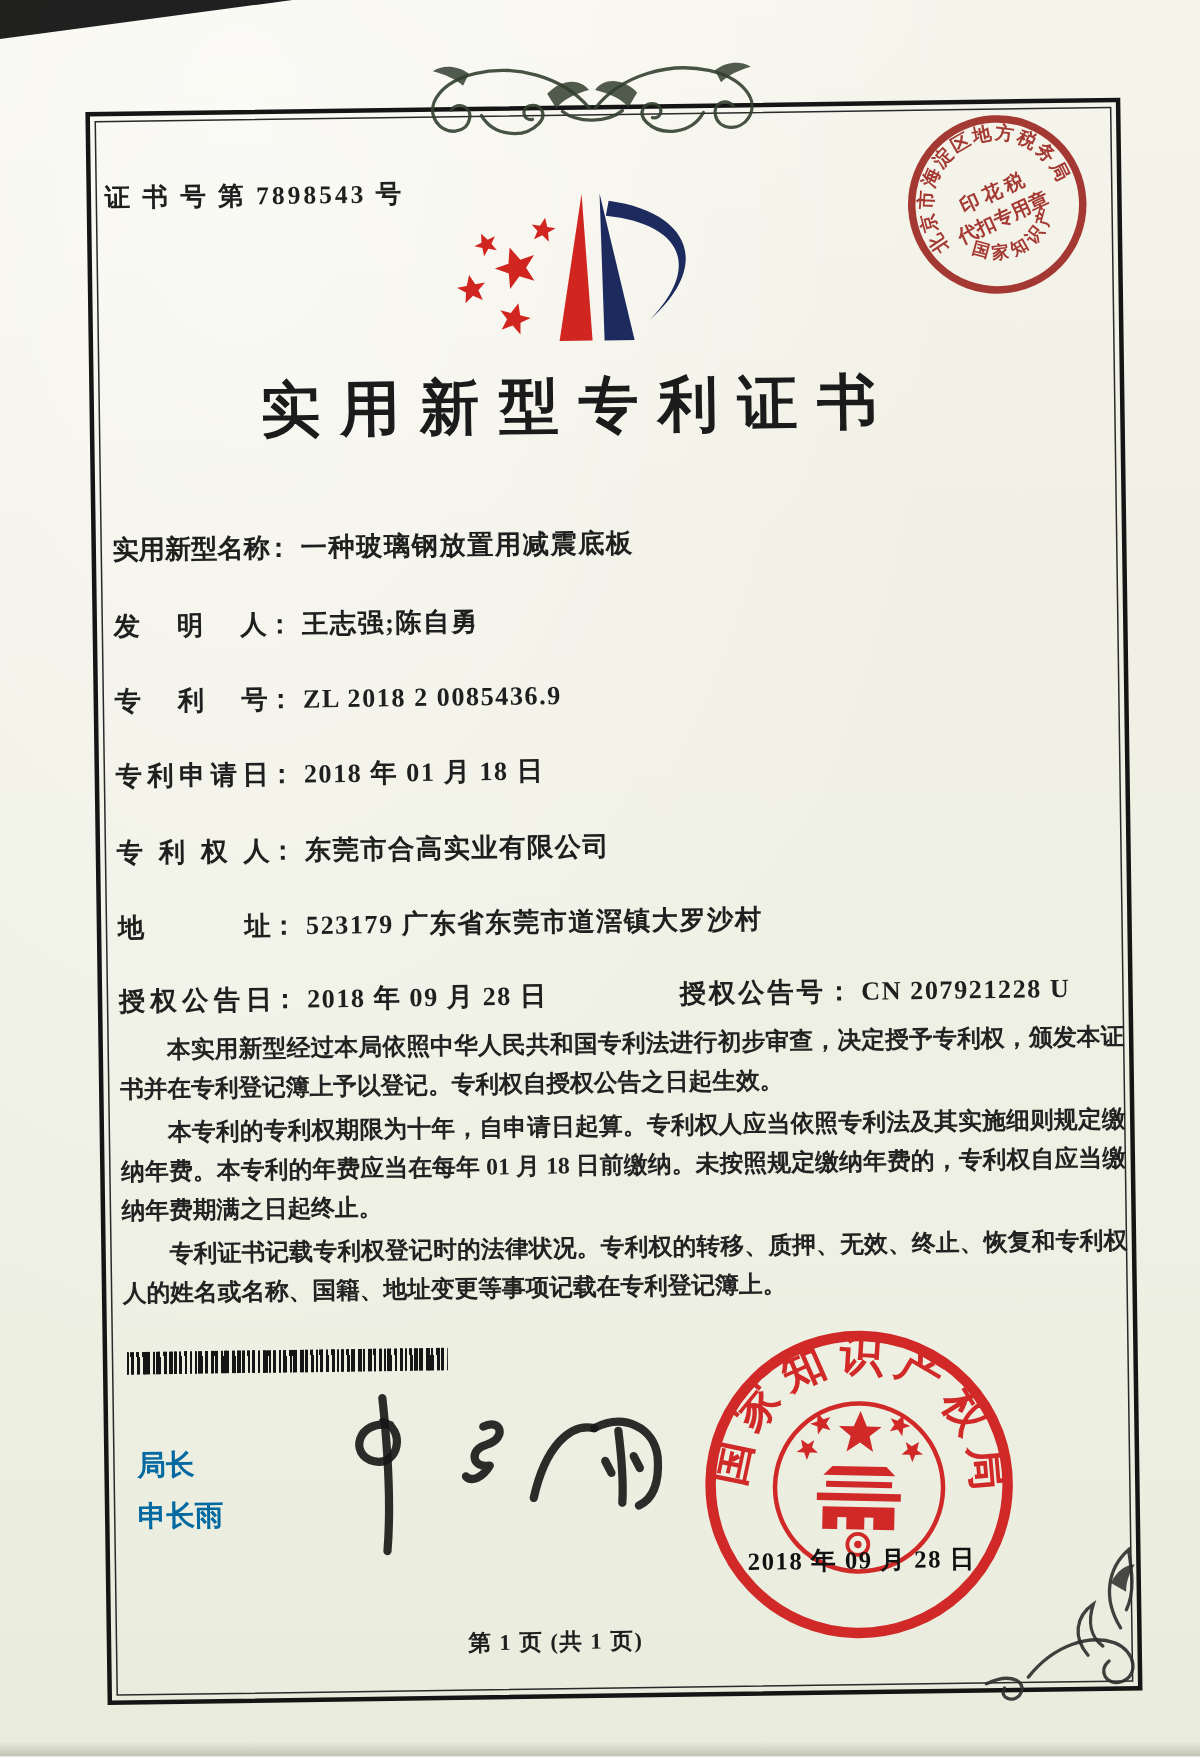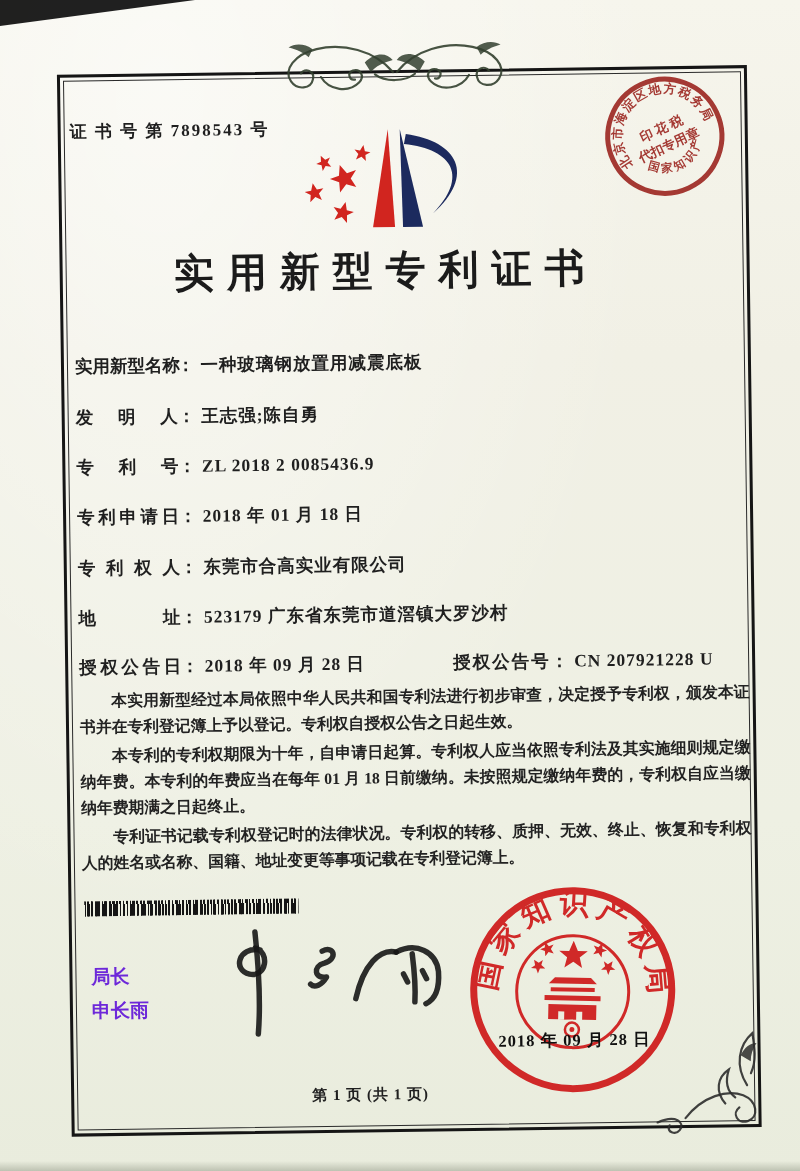--- a/index.html
+++ b/index.html
@@ -30,21 +30,21 @@
   .grant-right{left:452px;font-size:17.5px;font-weight:600;white-space:nowrap;}
   .grant-right .glabel{letter-spacing:2px;}
   .paras{left:78px;top:684px;width:670px;font-size:15.8px;line-height:26px;
     font-weight:600;color:#222;text-align:justify;}
   .paras p{margin:0 0 3px 0;text-indent:2em;}
   .barcode{left:80px;top:897px;width:214px;height:15px;
     background:
       repeating-linear-gradient(90deg,#151515 0 1.5px,transparent 1.5px 3.5px),
       repeating-linear-gradient(90deg,#151515 0 1px,transparent 1px 6.5px),
       repeating-linear-gradient(90deg,transparent 0 2.5px,#151515 2.5px 4px,transparent 4px 9px);}
-  .signer{left:86px;font-family:"Liberation Sans",sans-serif;font-weight:700;font-size:19px;color:#6d28d9;}
+  .signer{left:86px;font-family:"Liberation Sans",sans-serif;font-weight:700;font-size:19px;color:#0369a1;}
   .footer{left:305px;top:1085px;font-size:15px;font-weight:600;letter-spacing:1px;}
   .issue-date{left:492px;top:1032px;font-size:16.5px;font-weight:700;color:#111;z-index:7;letter-spacing:1px;}
   .seal-svg{left:457px;top:882px;z-index:5;opacity:.95;}
   .stamp-svg{left:603px;top:72px;z-index:6;opacity:.92;}
   .logo-svg{left:288px;top:126px;}
   .flourish-top{left:232px;top:32px;z-index:3;}
   .flourish-corner{left:648px;top:1030px;z-index:3;}
   .sig-svg{left:195px;top:900px;z-index:4;}
   
   .seal-red-s{stroke:var(--seal-red,#cf1f1f);} .seal-red-f{fill:var(--seal-red,#cf1f1f);}

